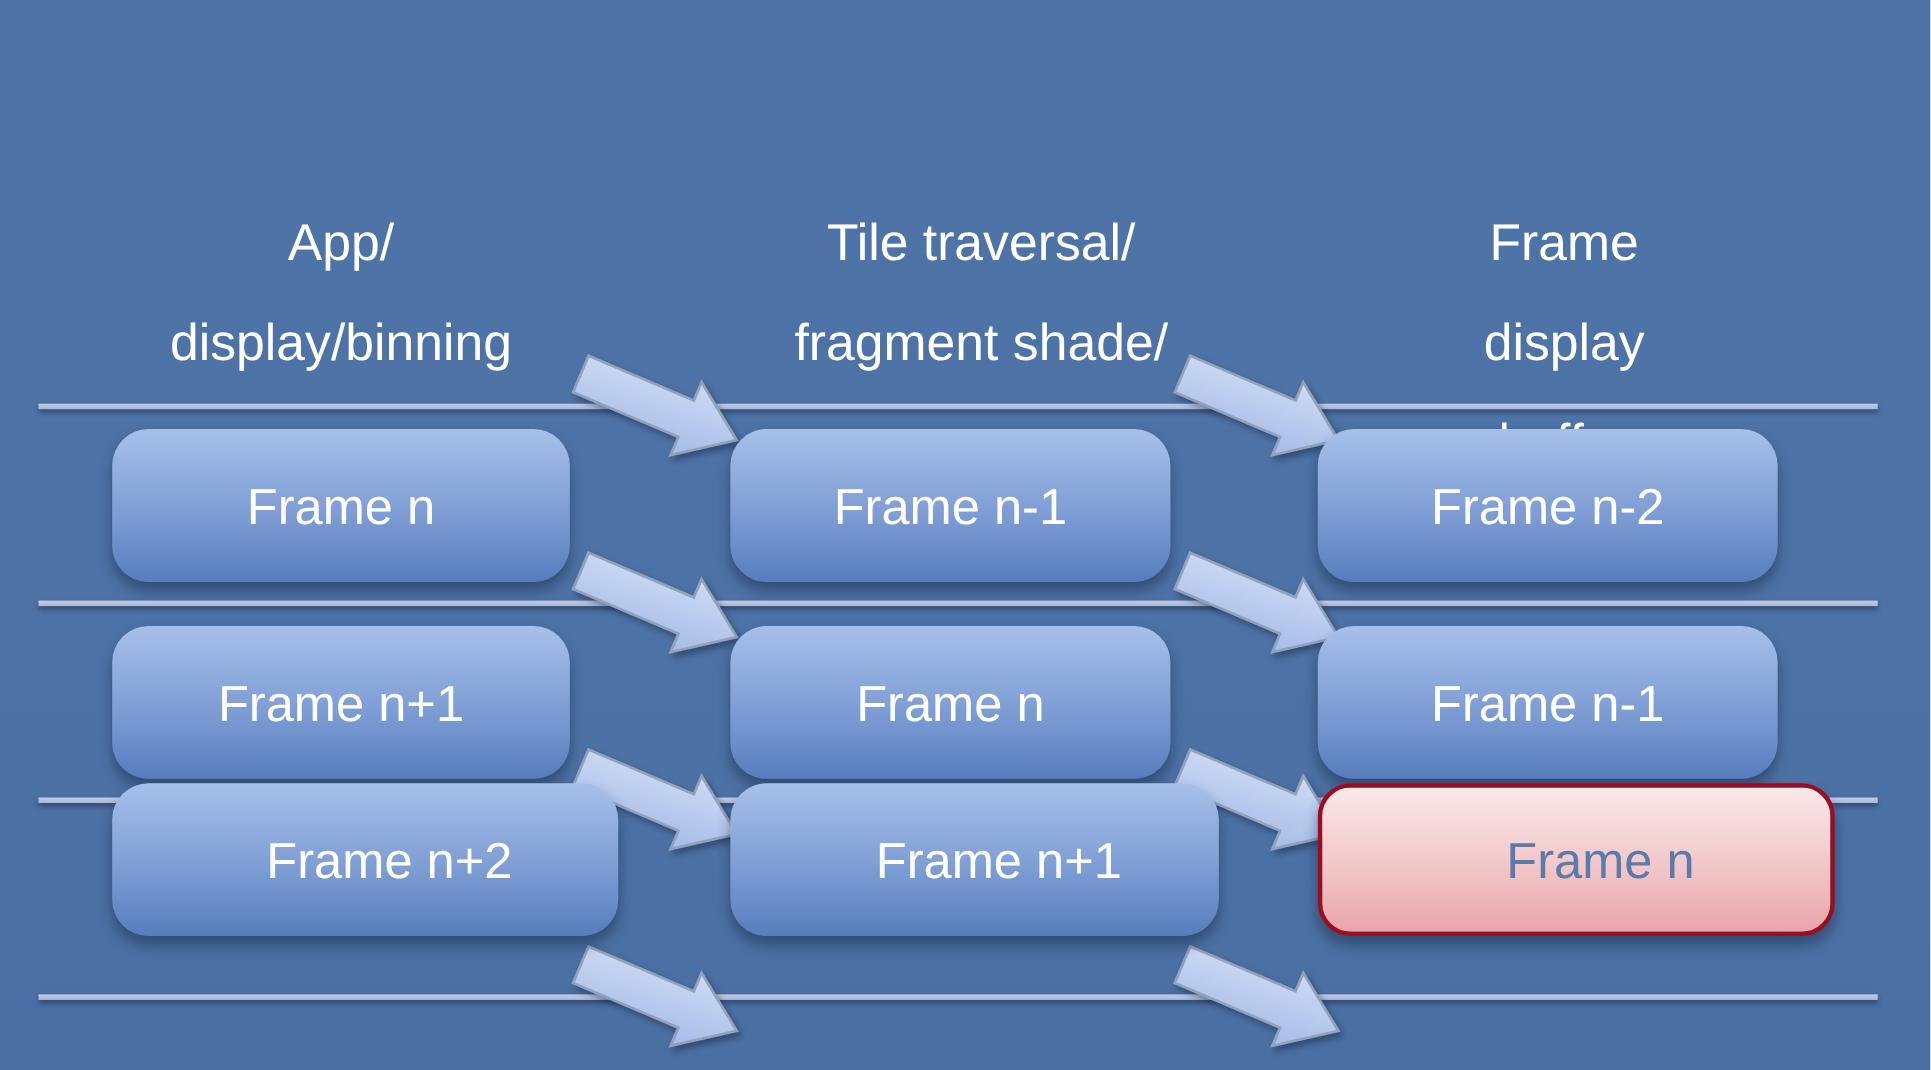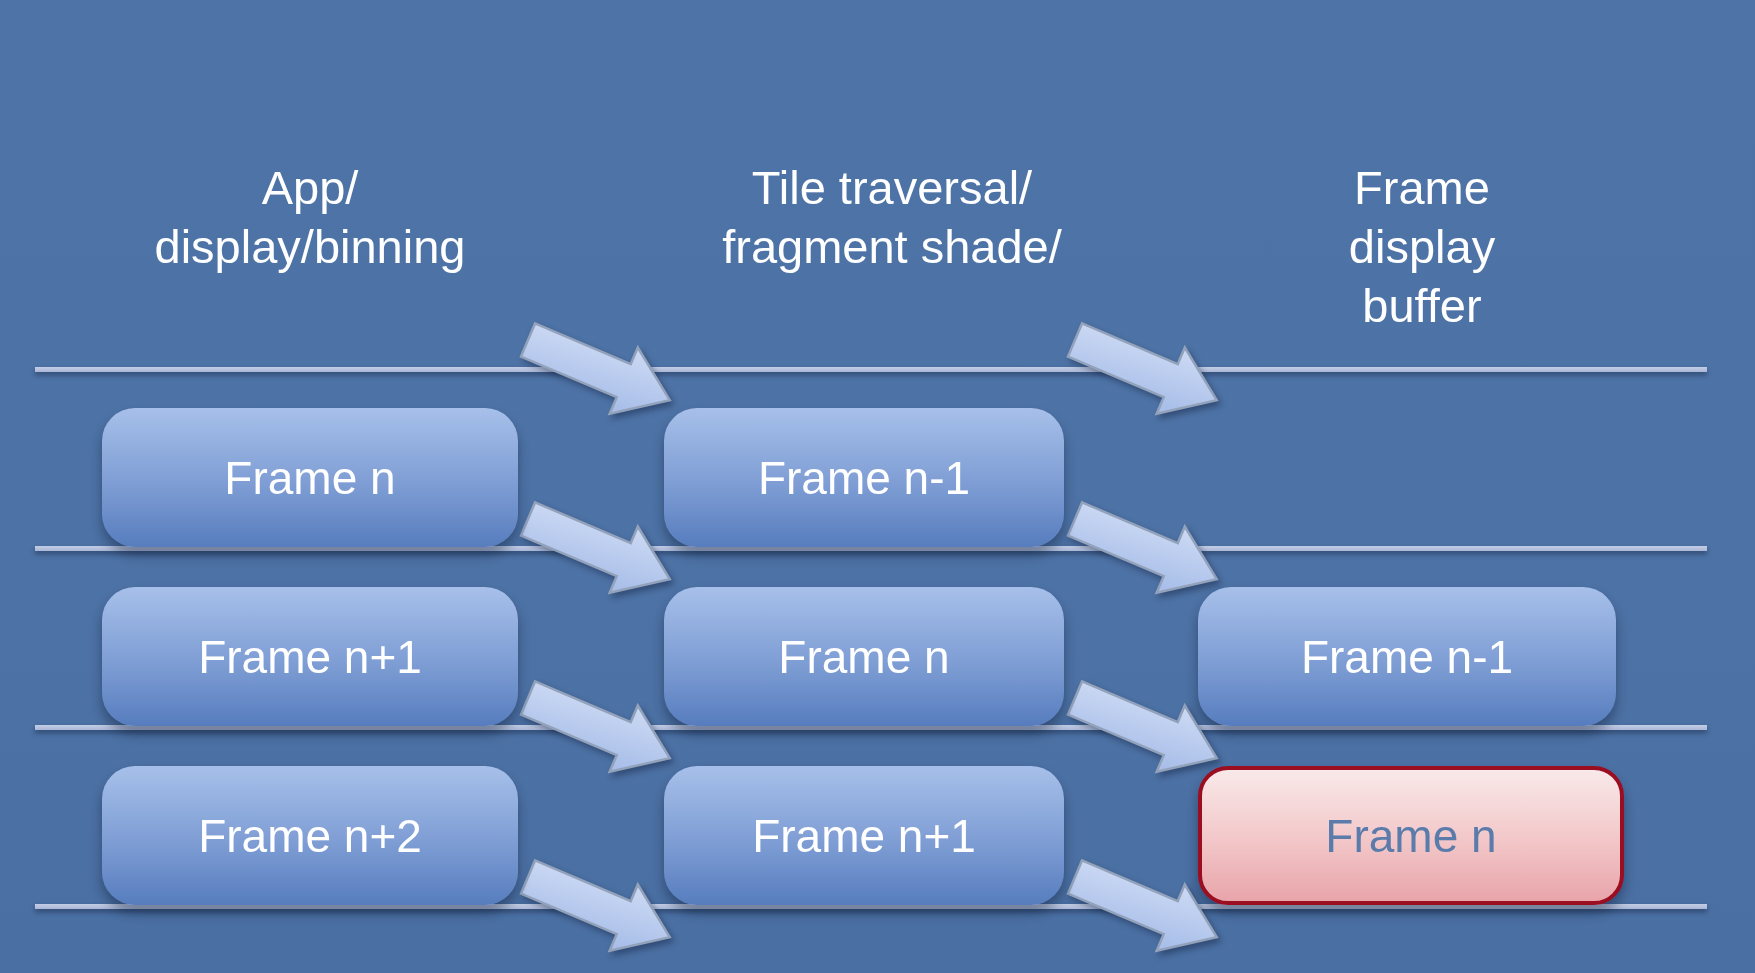--- a/index.html
+++ b/index.html
@@ -31,21 +31,21 @@
   }
   .col-header {
     position: absolute;
     top: 158px;
     text-align: center;
     color: #ffffff;
     font-size: 47px;
     line-height: 59px;
     font-weight: 400;
   }
-  .col-header span { display: block; }
+  .col-header span { display: block; margin-top: 32px; }
   .hdr-1 { left: 62px;   width: 496px; }
   .hdr-2 { left: 652px;  width: 480px; }
   .hdr-3 { left: 1173px; width: 498px; }
 
   .divider {
     position: absolute;
     left: 35px;
     width: 1672px;
     height: 5px;
     background: linear-gradient(180deg, #c3cde6 0%, #aab7d6 100%);
@@ -61,35 +61,34 @@
     height: 139px;
     border-radius: 33px;
     background: linear-gradient(180deg, #a7c0ea 0%, #7e9dd4 55%, #577dbe 100%);
     box-shadow: 0 8px 12px rgba(15, 28, 55, 0.42);
     display: flex;
     align-items: center;
     justify-content: center;
     color: #ffffff;
     font-size: 46px;
     font-weight: 400;
-    margin-top: 18px;
   }
   .cell.highlight {
     background: linear-gradient(180deg, #f9e9e9 0%, #f2c6c8 55%, #e8a5aa 100%);
     border: 4px solid #9b0e21;
     color: #5b7cab;
     border-radius: 30px;
     height: 131px; 
   }
   .c1 { left: 102px;  width: 416px; }
   .c2 { left: 664px;  width: 400px; }
   .c3 { left: 1198px; width: 418px; }
   .r1 { top: 390px; }
   .r2 { top: 569px; }
-  .r3 { top: 748px; }
+  .r3 { top: 712px; padding-left: 44px; }
 
   .arrow {
     position: absolute;
     width: 200px;
     height: 145px;
     overflow: visible;
     filter: drop-shadow(3px 4px 3px rgba(18, 32, 62, 0.45));
   }
   .ax1 { left: 524px; }
   .ax2 { left: 1071px; }
@@ -162,20 +161,23 @@
   <svg class="arrow ax2 ay4" viewBox="0 0 200 145">
     <polygon points="4,16 108,16 108,-2 158,34 108,70 108,52 4,52" transform="rotate(23 4 34)" fill="url(#arrowGrad)" stroke="#93a2bb" stroke-width="2.5"></polygon>
   </svg>
 
   <div class="cell c1 r1">
     <span>Frame n</span>
   </div>
   <div class="cell c2 r1">
     <span>Frame n-1</span>
   </div>
+  <div class="cell c3 r1">
+    <span>Frame n-2</span>
+  </div>
 
   <div class="cell c1 r2">
     <span>Frame n+1</span>
   </div>
   <div class="cell c2 r2">
     <span>Frame n</span>
   </div>
   <div class="cell c3 r2">
     <span>Frame n-1</span>
   </div>

